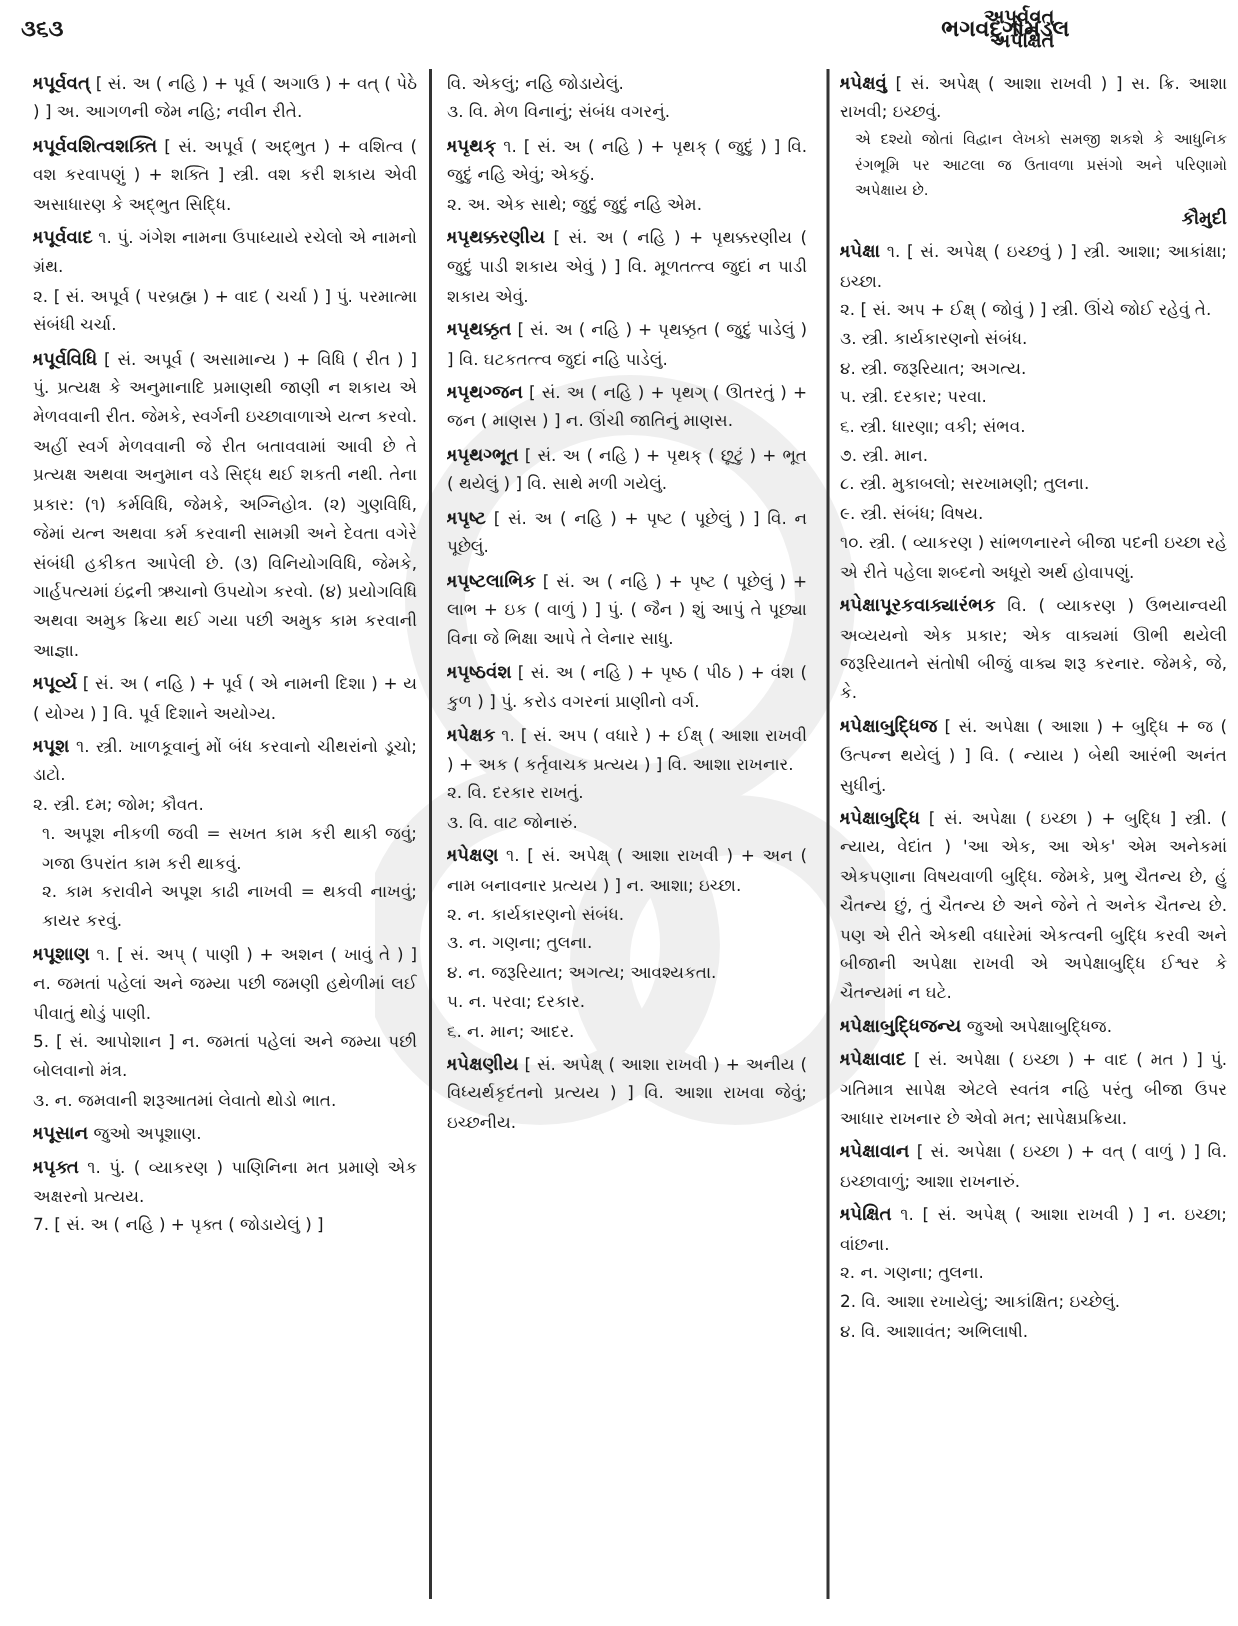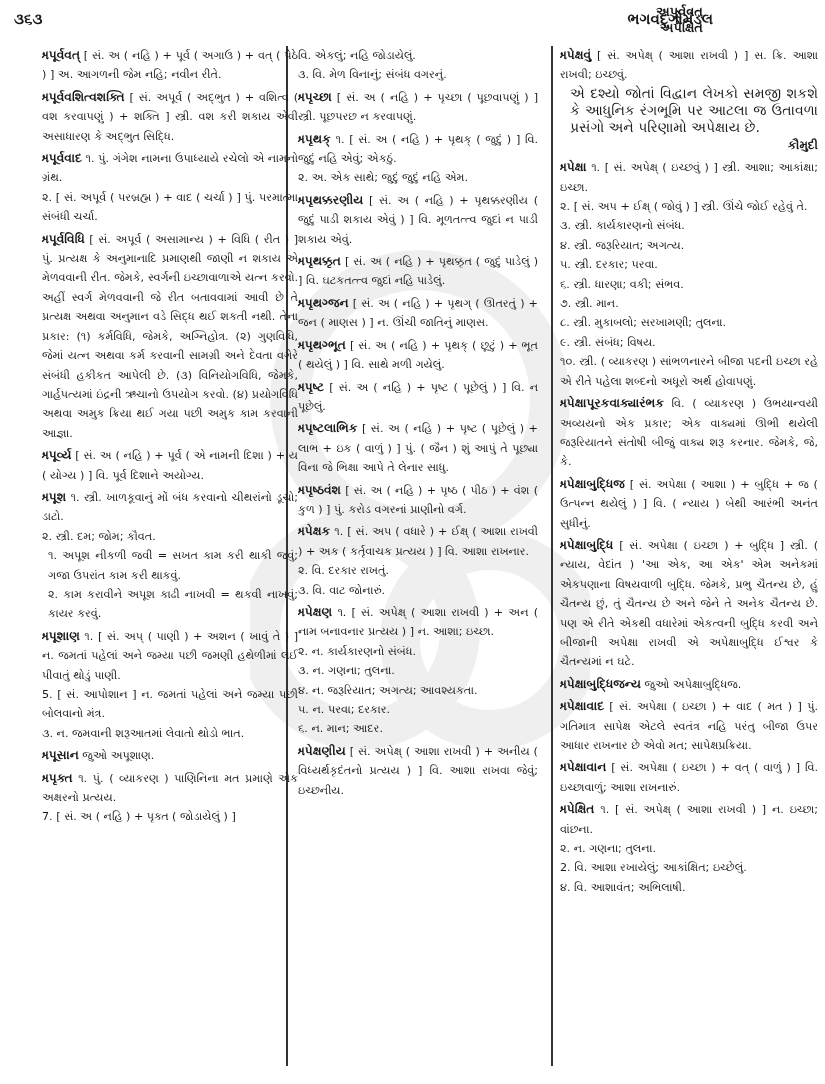--- a/index.html
+++ b/index.html
@@ -14,30 +14,30 @@
     pointer-events: none; opacity: 0.06;
   }
   .header {
     position: absolute; left: 0; top: 0; width: 713px; height: 40px;
   }
   .page-num { position: absolute; left: 14px; top: 10px; font-size: 15px; font-weight: bold; }
   .book-title { position: absolute; left: 0; right: 0; top: 10px; text-align: right; font-size: 15px; font-weight: bold; }
   .guide { position: absolute; right: 10px; top: 4px; text-align: right; font-size: 13px; font-weight: bold; line-height: 16px; }
   .columns { position: absolute; left: 0; top: 46px; width: 825px; height: 1030px; }
   .col { position: absolute; top: 0; height: 1030px; font-size: 11.2px; line-height: 19.4px; overflow: hidden; }
-  .col-left { left: 22px; width: 256px; margin-left: 20px; }
+  .col-left { left: 22px; width: 256px; }
   .col-mid { left: 298px; width: 240px; }
   .col-right { left: 560px; width: 258px; }
   .rule { position: absolute; top: 0; width: 2px; background: #333; }
   .rule-1 { left: 286px; height: 1020px; }
   .rule-2 { left: 551px; height: 1020px; }
   .entry { margin-bottom: 3px; text-align: justify; }
   .hw { font-weight: bold; font-size: 12.2px; margin-left: -6px; }
   .sense { display: block; padding-left: 0; }
-  .quote { display: block; padding-left: 10px; font-size: 14px; line-height: 17px; }
+  .quote { display: block; padding-left: 10px; font-size: 10px; line-height: 17px; }
   .cite { display: block; text-align: right; font-weight: bold; font-size: 12px; }
   .eq { display: block; padding-left: 6px; }
 </style>
 </head>
 <body>
 
 <svg class="watermark" viewBox="0 0 340 520">
   <circle cx="170" cy="150" r="130" fill="none" stroke="#000" stroke-width="40"></circle>
   <circle cx="110" cy="380" r="100" fill="none" stroke="#000" stroke-width="40"></circle>
   <circle cx="240" cy="390" r="90" fill="none" stroke="#000" stroke-width="40"></circle>
@@ -61,21 +61,20 @@
       <div class="entry"><span class="hw">અપૂર્વવાદ</span> <span class="">૧. પું. ગંગેશ નામના ઉપાધ્યાયે રચેલો એ નામનો ગ્રંથ.</span><span class="sense">૨. [ સં. અપૂર્વ ( પરબ્રહ્મ ) + વાદ ( ચર્ચા ) ] પું. પરમાત્મા સંબંધી ચર્ચા.</span></div>
       <div class="entry"><span class="hw">અપૂર્વવિધિ</span> <span class="">[ સં. અપૂર્વ ( અસામાન્ય ) + વિધિ ( રીત ) ] પું. પ્રત્યક્ષ કે અનુમાનાદિ પ્રમાણથી જાણી ન શકાય એ મેળવવાની રીત. જેમકે, સ્વર્ગની ઇચ્છાવાળાએ યત્ન કરવો. અહીં સ્વર્ગ મેળવવાની જે રીત બતાવવામાં આવી છે તે પ્રત્યક્ષ અથવા અનુમાન વડે સિદ્ધ થઈ શકતી નથી. તેના પ્રકાર: (૧) કર્મવિધિ, જેમકે, અગ્નિહોત્ર. (૨) ગુણવિધિ, જેમાં યત્ન અથવા કર્મ કરવાની સામગ્રી અને દેવતા વગેરે સંબંધી હકીકત આપેલી છે. (૩) વિનિયોગવિધિ, જેમકે, ગાર્હપત્યમાં ઇંદ્રની ઋચાનો ઉપયોગ કરવો. (૪) પ્રયોગવિધિ અથવા અમુક ક્રિયા થઈ ગયા પછી અમુક કામ કરવાની આજ્ઞા.</span></div>
       <div class="entry"><span class="hw">અપૂર્વ્ય</span> <span class="">[ સં. અ ( નહિ ) + પૂર્વ ( એ નામની દિશા ) + ય ( યોગ્ય ) ] વિ. પૂર્વ દિશાને અયોગ્ય.</span></div>
       <div class="entry"><span class="hw">અપૂશ</span> <span class="">૧. સ્ત્રી. ખાળકૂવાનું મોં બંધ કરવાનો ચીથરાંનો ડૂચો; ડાટો.</span><span class="sense">૨. સ્ત્રી. દમ; જોમ; કૌવત.</span><span class="eq">૧. અપૂશ નીકળી જવી = સખત કામ કરી થાકી જવું; ગજા ઉપરાંત કામ કરી થાકવું.</span><span class="eq">૨. કામ કરાવીને અપૂશ કાઢી નાખવી = થકવી નાખવું; કાયર કરવું.</span></div>
       <div class="entry"><span class="hw">અપૂશાણ</span> <span class="">૧. [ સં. અપ્ ( પાણી ) + અશન ( ખાવું તે ) ] ન. જમતાં પહેલાં અને જમ્યા પછી જમણી હથેળીમાં લઈ પીવાતું થોડું પાણી.</span><span class="sense">5. [ સં. આપોશાન ] ન. જમતાં પહેલાં અને જમ્યા પછી બોલવાનો મંત્ર.</span><span class="sense">૩. ન. જમવાની શરૂઆતમાં લેવાતો થોડો ભાત.</span></div>
       <div class="entry"><span class="hw">અપૂસાન</span> <span class="">જુઓ અપૂશાણ.</span></div>
       <div class="entry"><span class="hw">અપૃક્ત</span> <span class="">૧. પું. ( વ્યાકરણ ) પાણિનિના મત પ્રમાણે એક અક્ષરનો પ્રત્યય.</span><span class="sense">7. [ સં. અ ( નહિ ) + પૃક્ત ( જોડાયેલું ) ]</span></div>
     </div>
   <div class="col col-mid">
       <div class="entry"><span class="">વિ. એકલું; નહિ જોડાયેલું.</span><span class="sense">૩. વિ. મેળ વિનાનું; સંબંધ વગરનું.</span></div>
-      <div class="entry"><span class="hw">અપૃચ્છા</span> <span class="">[ સં. અ ( નહિ ) + પૃચ્છા ( પૂછવાપણું ) ] સ્ત્રી. પૂછપરછ ન કરવાપણું.</span></div>
       <div class="entry"><span class="hw">અપૃથક્</span> <span class="">૧. [ સં. અ ( નહિ ) + પૃથક્ ( જુદું ) ] વિ. જુદું નહિ એવું; એકઠું.</span><span class="sense">૨. અ. એક સાથે; જુદું જુદું નહિ એમ.</span></div>
       <div class="entry"><span class="hw">અપૃથક્કરણીય</span> <span class="">[ સં. અ ( નહિ ) + પૃથક્કરણીય ( જુદું પાડી શકાય એવું ) ] વિ. મૂળતત્ત્વ જુદાં ન પાડી શકાય એવું.</span></div>
       <div class="entry"><span class="hw">અપૃથક્કૃત</span> <span class="">[ સં. અ ( નહિ ) + પૃથક્કૃત ( જુદું પાડેલું ) ] વિ. ઘટકતત્ત્વ જુદાં નહિ પાડેલું.</span></div>
       <div class="entry"><span class="hw">અપૃથગ્જન</span> <span class="">[ સં. અ ( નહિ ) + પૃથગ્ ( ઊતરતું ) + જન ( માણસ ) ] ન. ઊંચી જાતિનું માણસ.</span></div>
       <div class="entry"><span class="hw">અપૃથગ્ભૂત</span> <span class="">[ સં. અ ( નહિ ) + પૃથક્ ( છૂટું ) + ભૂત ( થયેલું ) ] વિ. સાથે મળી ગયેલું.</span></div>
       <div class="entry"><span class="hw">અપૃષ્ટ</span> <span class="">[ સં. અ ( નહિ ) + પૃષ્ટ ( પૂછેલું ) ] વિ. ન પૂછેલું.</span></div>
       <div class="entry"><span class="hw">અપૃષ્ટલાભિક</span> <span class="">[ સં. અ ( નહિ ) + પૃષ્ટ ( પૂછેલું ) + લાભ + ઇક ( વાળું ) ] પું. ( જૈન ) શું આપું તે પૂછ્યા વિના જે ભિક્ષા આપે તે લેનાર સાધુ.</span></div>
       <div class="entry"><span class="hw">અપૃષ્ઠવંશ</span> <span class="">[ સં. અ ( નહિ ) + પૃષ્ઠ ( પીઠ ) + વંશ ( કુળ ) ] પું. કરોડ વગરનાં પ્રાણીનો વર્ગ.</span></div>
       <div class="entry"><span class="hw">અપેક્ષક</span> <span class="">૧. [ સં. અપ ( વધારે ) + ઈક્ષ્ ( આશા રાખવી ) + અક ( કર્તૃવાચક પ્રત્યય ) ] વિ. આશા રાખનાર.</span><span class="sense">૨. વિ. દરકાર રાખતું.</span><span class="sense">૩. વિ. વાટ જોનારું.</span></div>
       <div class="entry"><span class="hw">અપેક્ષણ</span> <span class="">૧. [ સં. અપેક્ષ્ ( આશા રાખવી ) + અન ( નામ બનાવનાર પ્રત્યય ) ] ન. આશા; ઇચ્છા.</span><span class="sense">૨. ન. કાર્યકારણનો સંબંધ.</span><span class="sense">૩. ન. ગણના; તુલના.</span><span class="sense">૪. ન. જરૂરિયાત; અગત્ય; આવશ્યકતા.</span><span class="sense">૫. ન. પરવા; દરકાર.</span><span class="sense">૬. ન. માન; આદર.</span></div>

